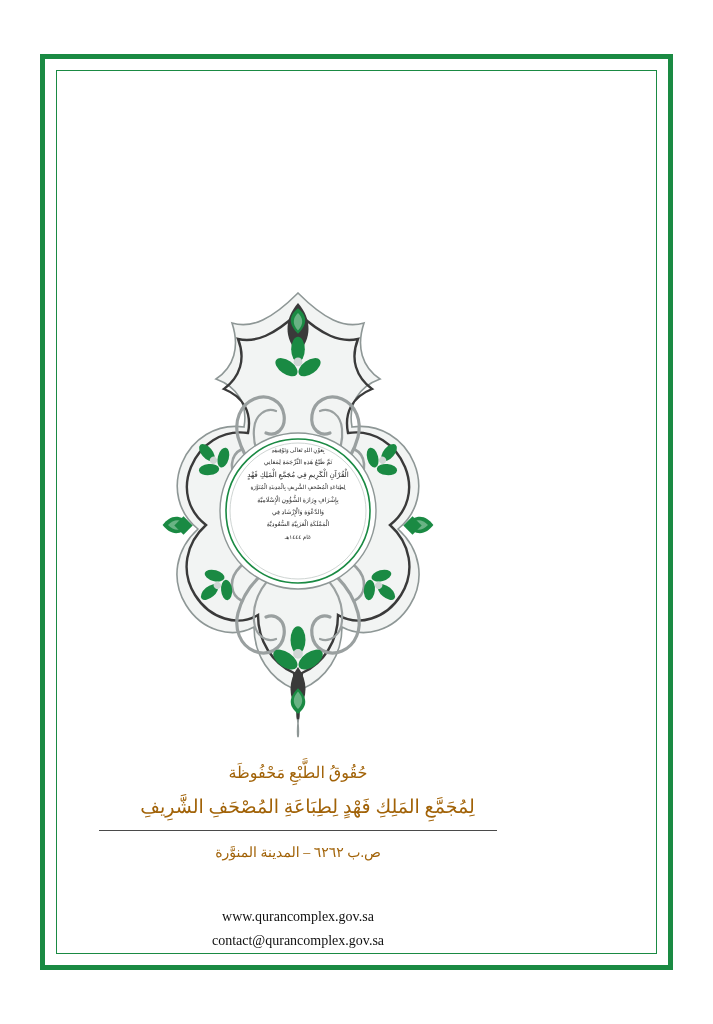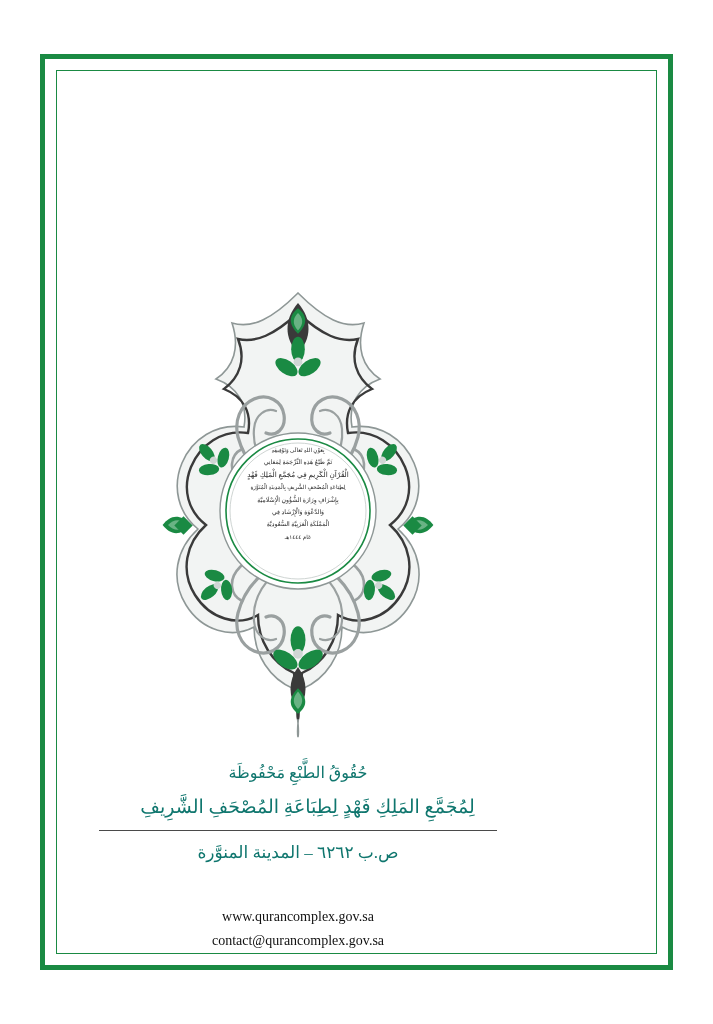--- a/index.html
+++ b/index.html
@@ -87,42 +87,42 @@
     font-size: 5.6px;
   }
   
   .colophon {
     position: absolute;
     left: 0;
     right: 0;
     top: 690px;
     text-align: center;
     direction: rtl;
-    color: #0f766e;
+    color: #a16207;
   }
   .colophon .rights {
     font-size: 16px;
     line-height: 26px;
     margin-bottom: 6px;
     letter-spacing: 0.5px;
   }
   .colophon .complex {
     font-size: 19px;
     line-height: 30px;
     letter-spacing: 0.5px;
     padding-left: 19px;
   }
   .rule {
     margin: 8px auto 0 auto;
     width: 398px;
     height: 1px;
     background: #4a4a4a;
   }
   .colophon .po-box {
-    font-size: 17px;
+    font-size: 14px;
     line-height: 26px;
     margin-top: 9px;
     letter-spacing: 0.5px;
   }
   .contact {
     position: absolute;
     left: 0;
     right: 0;
     top: 835px;
     text-align: center;

